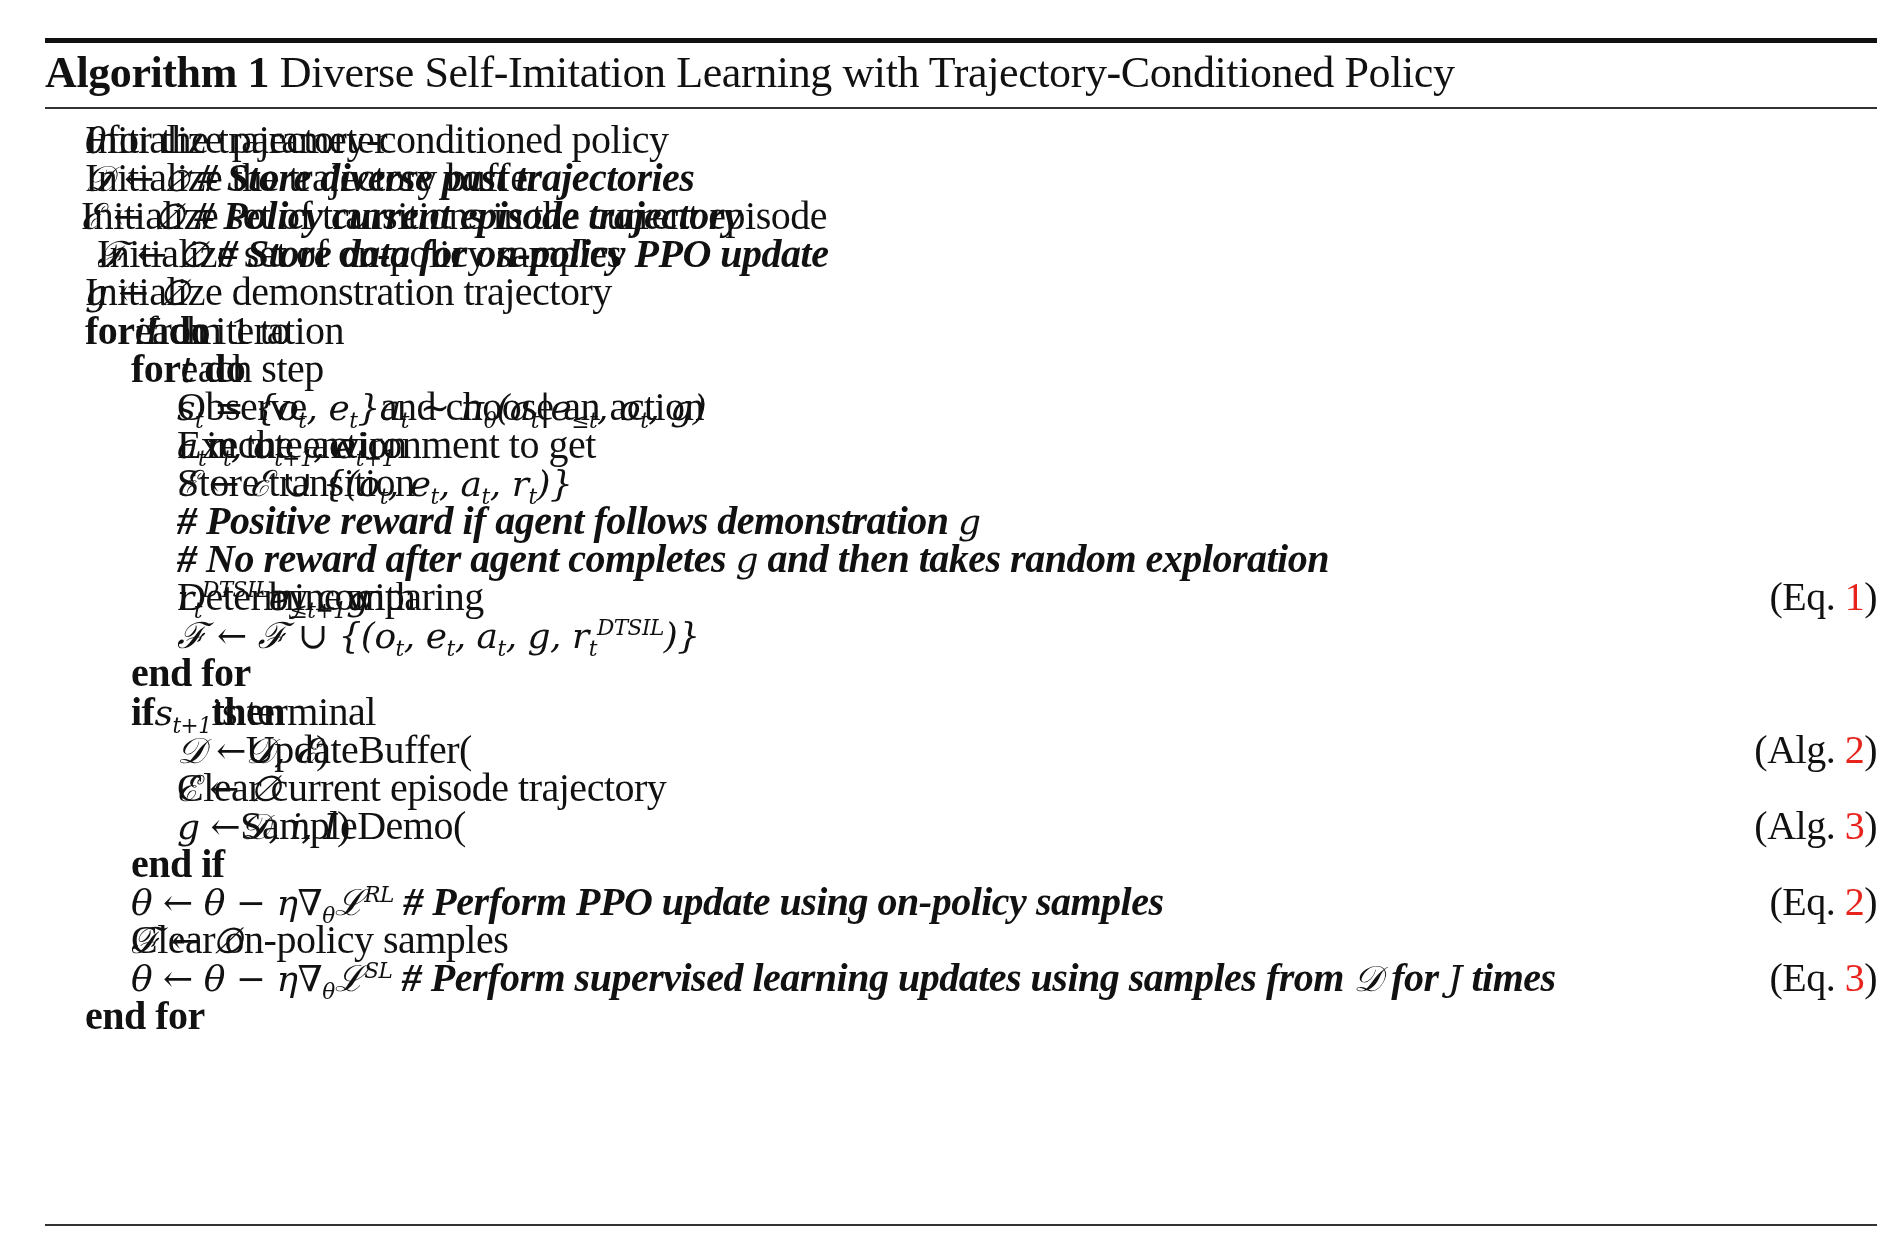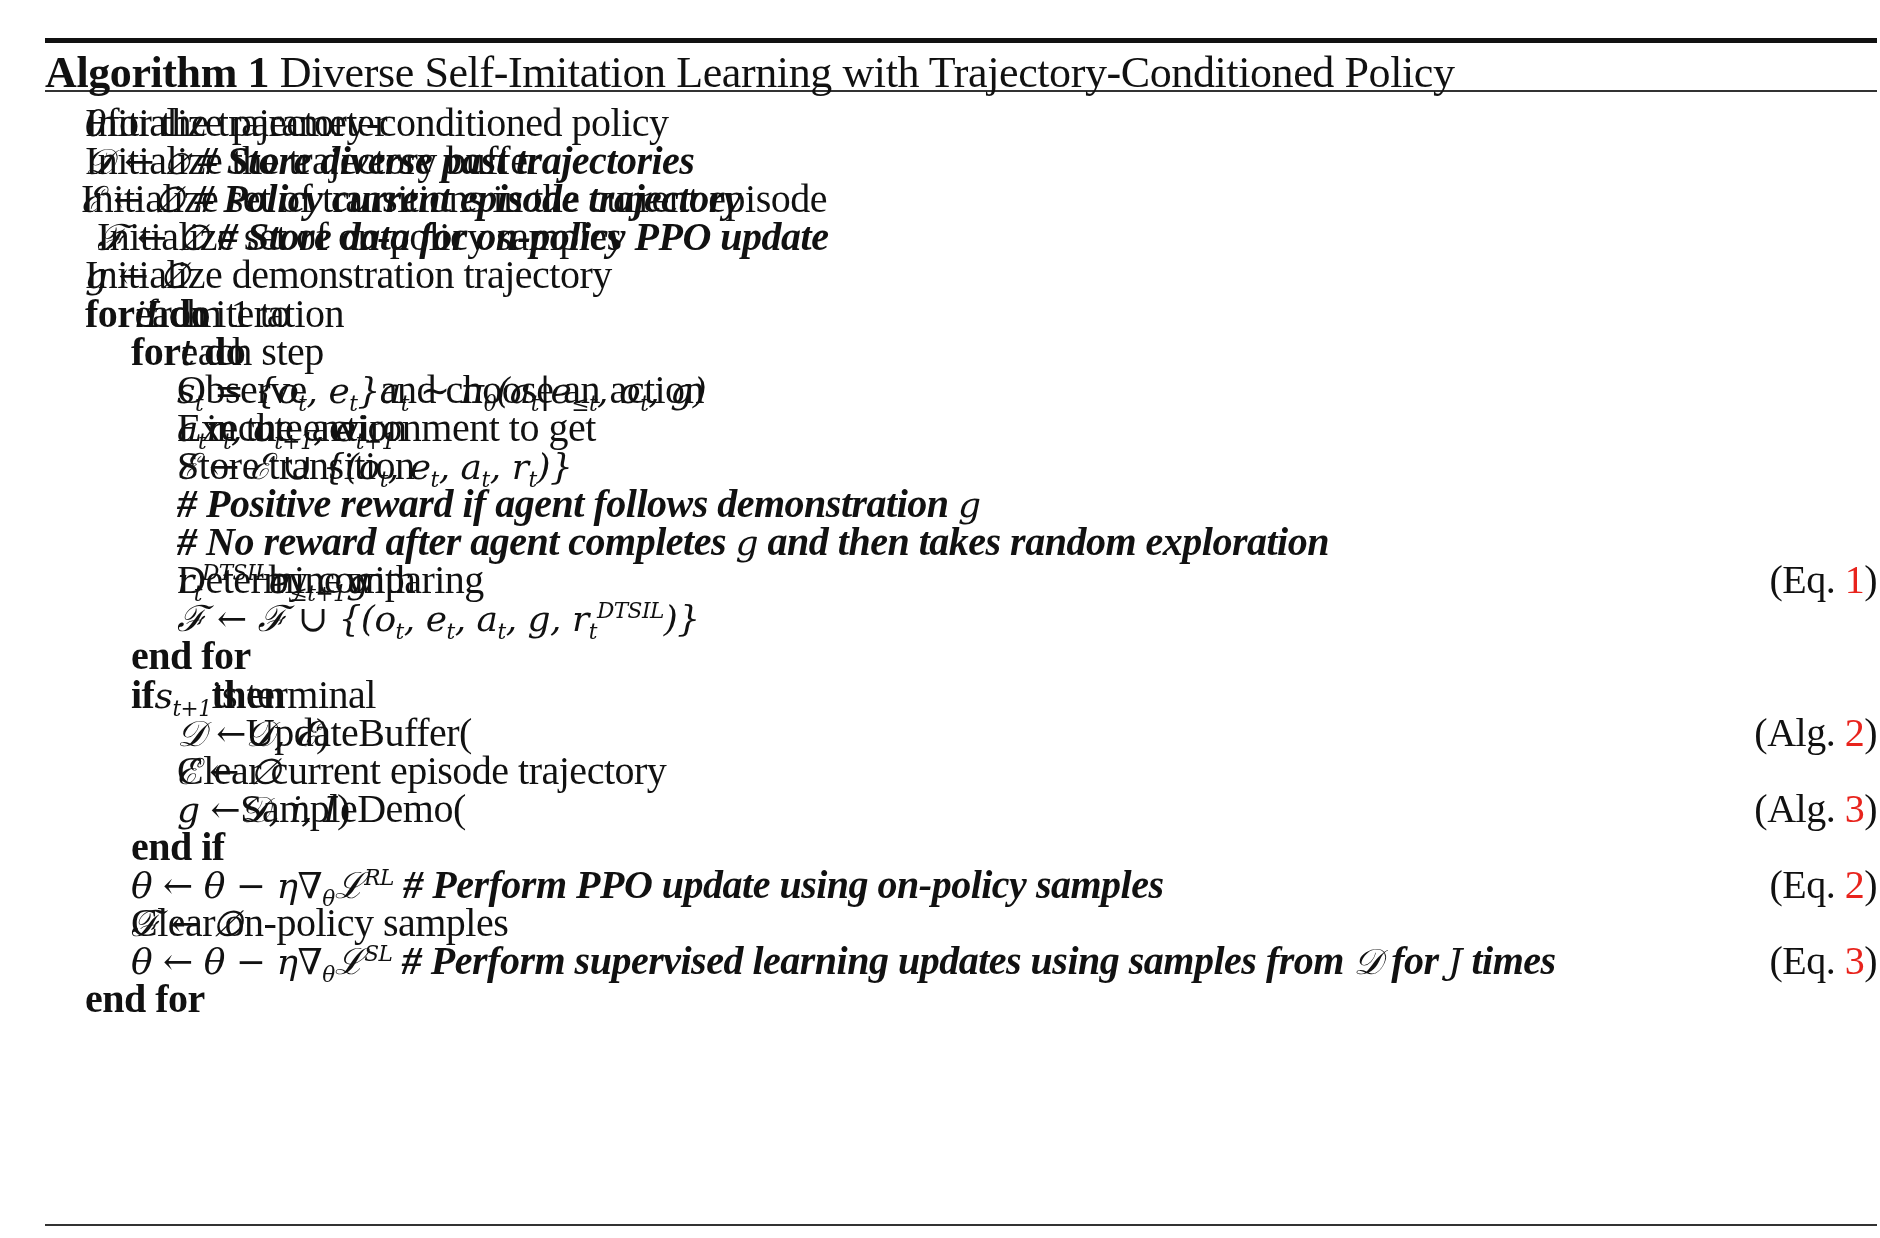--- a/index.html
+++ b/index.html
@@ -5,21 +5,21 @@
   html, body { margin: 0; padding: 0; background: #ffffff; }
   body {
     width: 1880px; height: 1238px; position: relative; overflow: hidden;
     font-family: "Liberation Serif", "DejaVu Serif", serif; color: #111;
   }
   .algo { position: absolute; left: 45px; top: 38px; width: 1832px; }
   .rule-top { height: 5px; background: #111; }
   .rule-mid { height: 2px; background: #333; }
   .rule-bot { height: 2px; background: #333; position: absolute; left: 45px; top: 1224px; width: 1832px; }
   .caption {
-    height: 47px; line-height: 60px; font-size: 44px; padding-left: 0px;
+    height: 64px; line-height: 60px; font-size: 44px; padding-left: 0px;
     white-space: nowrap; letter-spacing: -0.4px;
   }
   .caption b { font-weight: bold; }
   .body { position: relative; }
   .line {
     position: absolute; left: 0; width: 1832px; height: 46px;
     font-size: 40px; line-height: 46px; white-space: nowrap; letter-spacing: -0.5px;
   }
   .txt { position: absolute; top: 0; }
   .kw { font-weight: bold; }

